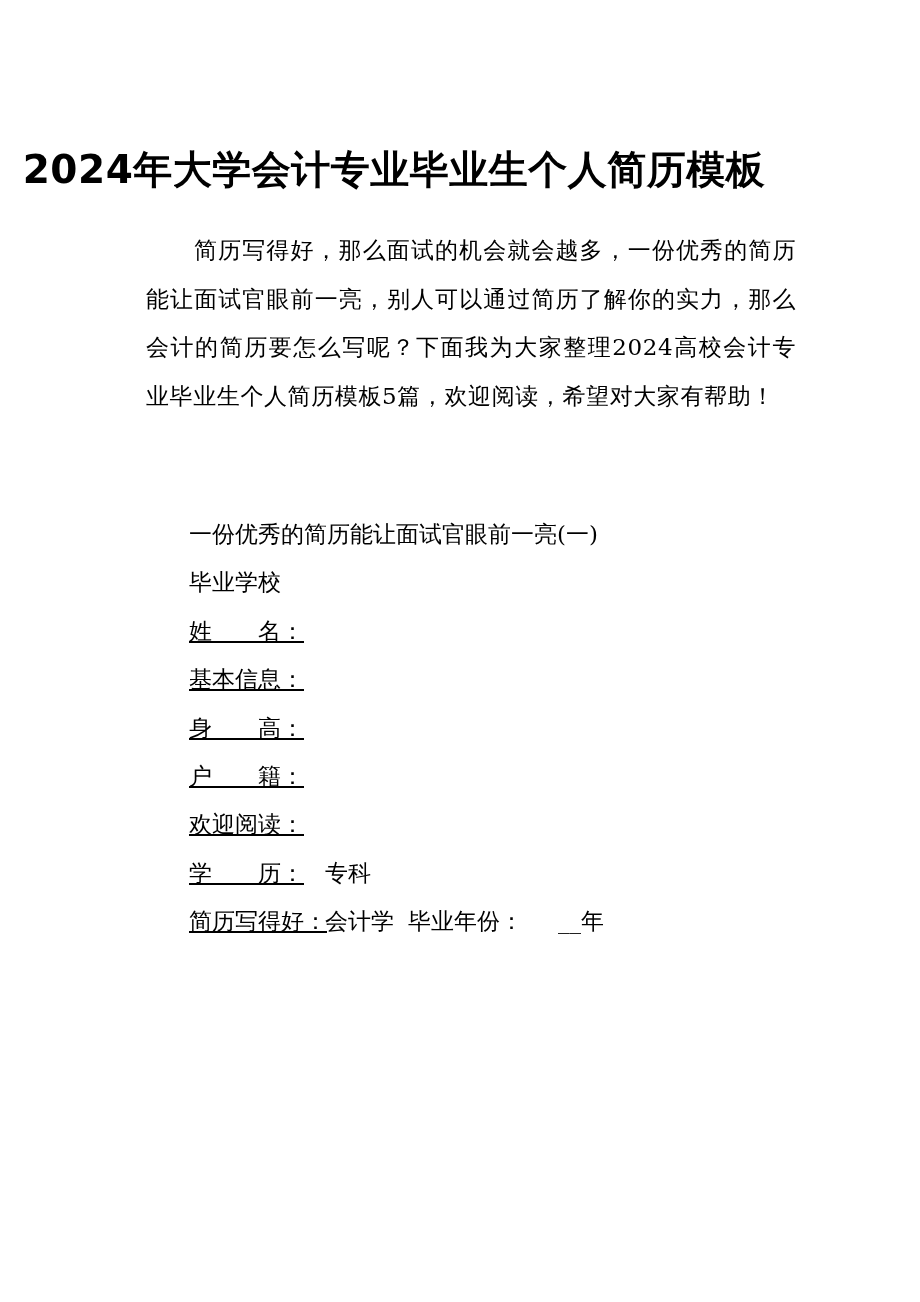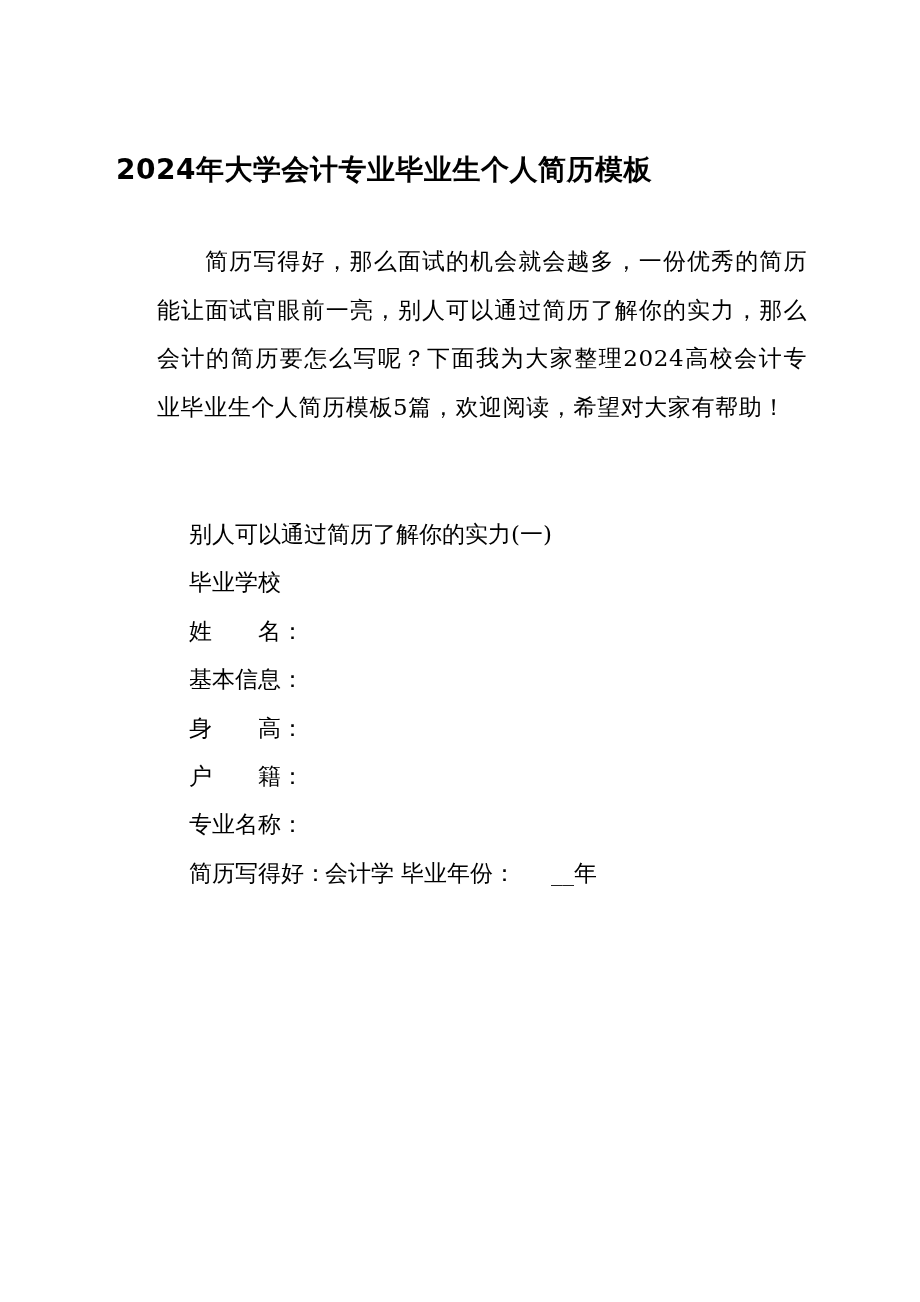--- a/index.html
+++ b/index.html
@@ -18,27 +18,27 @@
     .page {
       position: absolute;
       left: 0;
       top: 0;
       width: 920px;
       height: 1302px;
       background: #ffffff;
     }
     .title {
       position: absolute;
-      left: 2px;
+      left: 12px;
       top: 146px;
       width: 764px;
       text-align: center;
       font-family: "DejaVu Sans", "Liberation Sans", sans-serif;
       font-weight: bold;
-      font-size: 28px;
+      font-size: 39px;
       line-height: 48px;
       letter-spacing: 0.5px;
     }
     .intro {
       position: absolute;
       left: 141px;
       top: 221px;
       width: 650px;
       font-size: 23px;
       line-height: 48.5px;
@@ -56,57 +56,61 @@
     }
     .line {
       display: block;
       white-space: nowrap;
       height: 48.4px;
     }
     .label {
       display: inline-block;
       width: 136px;
       white-space: pre;
+      text-decoration: underline;
     }
     .value {
       display: inline-block;
       white-space: pre;
     }
     .extra-label {
       display: inline-block;
-      margin-left: 7px;
+      margin-left: 14px;
       width: 150px;
     }
   </style>
 </head>
 <body>
 
 <div class="page">
 
   <div class="title">2024年大学会计专业毕业生个人简历模板</div>
 
-  <p class="intro" style="margin:16px;">简历写得好，那么面试的机会就会越多，一份优秀的简历能让面试官眼前一亮，别人可以通过简历了解你的实力，那么会计的简历要怎么写呢？下面我为大家整理2024高校会计专业毕业生个人简历模板5篇，欢迎阅读，希望对大家有帮助！</p>
+  <p class="intro" style="margin:5px;">简历写得好，那么面试的机会就会越多，一份优秀的简历能让面试官眼前一亮，别人可以通过简历了解你的实力，那么会计的简历要怎么写呢？下面我为大家整理2024高校会计专业毕业生个人简历模板5篇，欢迎阅读，希望对大家有帮助！</p>
 
   <div class="section">
-    <span class="line">别人可以通过简历了解你的实力(一)</span>
+    <span class="line">一份优秀的简历能让面试官眼前一亮(一)</span>
     <span class="line">毕业学校</span>
 
     <span class="line">
       <span class="label">姓　　名：</span><span class="value"></span>
     </span>
     <span class="line">
       <span class="label">基本信息：</span><span class="value"></span>
     </span>
     <span class="line">
       <span class="label">身　　高：</span><span class="value"></span>
     </span>
     <span class="line">
       <span class="label">户　　籍：</span><span class="value"></span>
     </span>
     <span class="line">
-      <span class="label">专业名称：</span><span class="value"></span>
+      <span class="label">欢迎阅读：</span><span class="value"></span>
+    </span>
+    <span class="line">
+      <span class="label">学　　历：</span><span class="value">专科</span>
     </span>
     <span class="line">
       <span class="label">简历写得好：</span><span class="value">会计学</span><span class="extra-label">毕业年份：</span><span class="value">__年</span>
     </span>
   </div>
 
 </div>
 
 </body></html>

